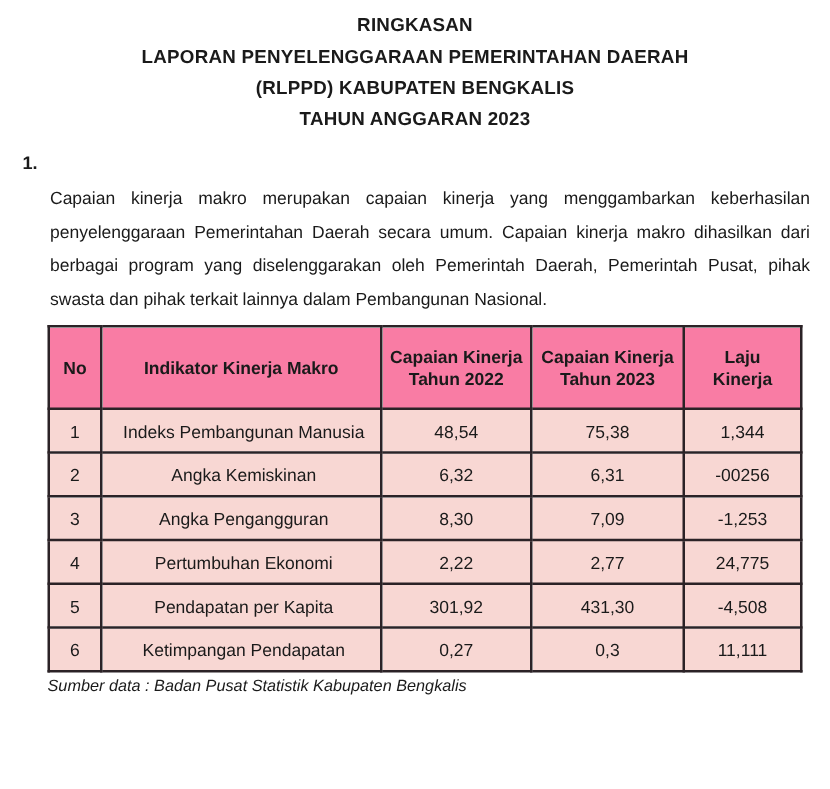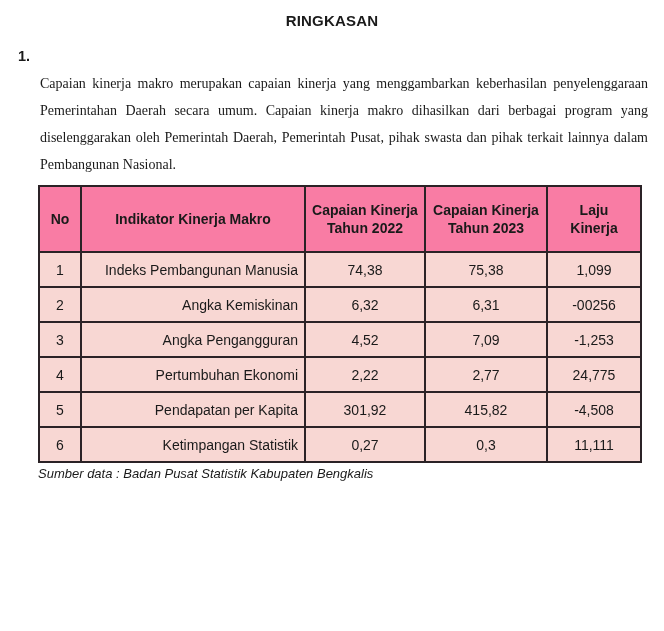--- a/index.html
+++ b/index.html
@@ -44,21 +44,20 @@
   .section-body {
     padding-left: 40px;
     padding-right: 16px;
     margin-top: 6px;
   }
   .section-body p {
     font-size: 14px;
     line-height: 27px;
     text-align: justify;
     text-justify: inter-word;
-    font-family: Liberation Serif, serif;
   }
   
   .table-wrap {
     margin: 7px 36px 0 38px;
   }
   table.macro-table {
     width: 602px;
     border-collapse: collapse;
     table-layout: fixed;
     font-size: 14px;
@@ -76,35 +75,38 @@
     vertical-align: middle;
     height: 66px;
     line-height: 1.3;
   }
   table.macro-table td {
     background: var(--row-pink);
     height: 35px;
     vertical-align: middle;
   }
   .cell-center { text-align: center; }
-  .cell-left { text-align: right; padding-left: 10px !important; }
+  .cell-left { text-align: center; padding-left: 10px !important; }
   
   .source-note {
     margin: 3px 0 0 38px;
     font-style: italic;
     font-size: 13px;
   }
 </style>
 </head>
 <body>
 
 <div class="page">
 
   <div class="report-title">
     <div>RINGKASAN</div>
+    <div>LAPORAN PENYELENGGARAAN PEMERINTAHAN DAERAH</div>
+    <div>(RLPPD) KABUPATEN BENGKALIS</div>
+    <div>TAHUN ANGGARAN 2023</div>
   </div>
 
   <div class="section">
     <div class="section-heading">
       <span class="section-number">1.</span>
     </div>
     <div class="section-body">
       <p>Capaian kinerja makro merupakan capaian kinerja yang menggambarkan keberhasilan penyelenggaraan Pemerintahan Daerah secara umum. Capaian kinerja makro dihasilkan dari berbagai program yang diselenggarakan oleh Pemerintah Daerah, Pemerintah Pusat, pihak swasta dan pihak terkait lainnya dalam Pembangunan Nasional.</p>
     </div>
   </div>
@@ -124,55 +126,55 @@
           <th>Indikator Kinerja Makro</th>
           <th>Capaian Kinerja Tahun 2022</th>
           <th>Capaian Kinerja Tahun 2023</th>
           <th>Laju Kinerja</th>
         </tr>
       </thead>
       <tbody>
           <tr>
             <td class="cell-center">1</td>
             <td class="cell-left">Indeks Pembangunan Manusia</td>
-            <td class="cell-center">74,38</td>
+            <td class="cell-center">48,54</td>
             <td class="cell-center">75,38</td>
-            <td class="cell-center">1,099</td>
+            <td class="cell-center">1,344</td>
           </tr>
           <tr>
             <td class="cell-center">2</td>
             <td class="cell-left">Angka Kemiskinan</td>
             <td class="cell-center">6,32</td>
             <td class="cell-center">6,31</td>
             <td class="cell-center">-00256</td>
           </tr>
           <tr>
             <td class="cell-center">3</td>
             <td class="cell-left">Angka Pengangguran</td>
-            <td class="cell-center">4,52</td>
+            <td class="cell-center">8,30</td>
             <td class="cell-center">7,09</td>
             <td class="cell-center">-1,253</td>
           </tr>
           <tr>
             <td class="cell-center">4</td>
             <td class="cell-left">Pertumbuhan Ekonomi</td>
             <td class="cell-center">2,22</td>
             <td class="cell-center">2,77</td>
             <td class="cell-center">24,775</td>
           </tr>
           <tr>
             <td class="cell-center">5</td>
             <td class="cell-left">Pendapatan per Kapita</td>
             <td class="cell-center">301,92</td>
-            <td class="cell-center">415,82</td>
+            <td class="cell-center">431,30</td>
             <td class="cell-center">-4,508</td>
           </tr>
           <tr>
             <td class="cell-center">6</td>
-            <td class="cell-left">Ketimpangan Statistik</td>
+            <td class="cell-left">Ketimpangan Pendapatan</td>
             <td class="cell-center">0,27</td>
             <td class="cell-center">0,3</td>
             <td class="cell-center">11,111</td>
           </tr>
         </tbody>
     </table>
   </div>
 
   <div class="source-note">Sumber data : Badan Pusat Statistik Kabupaten Bengkalis</div>
 

